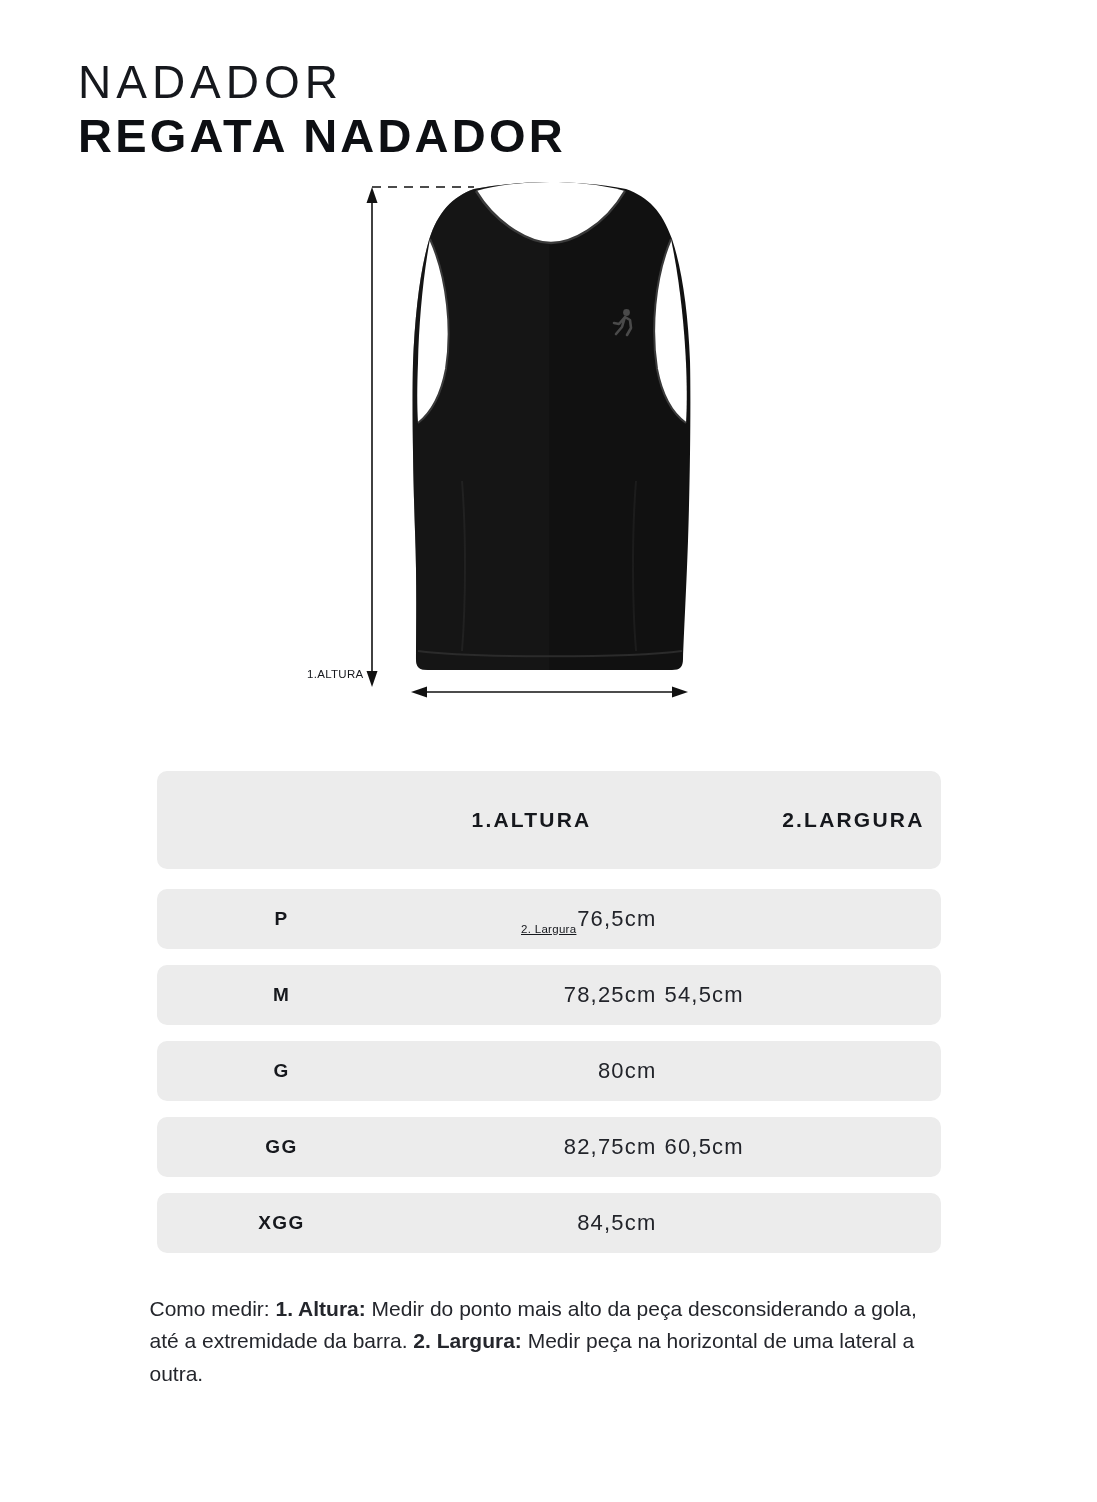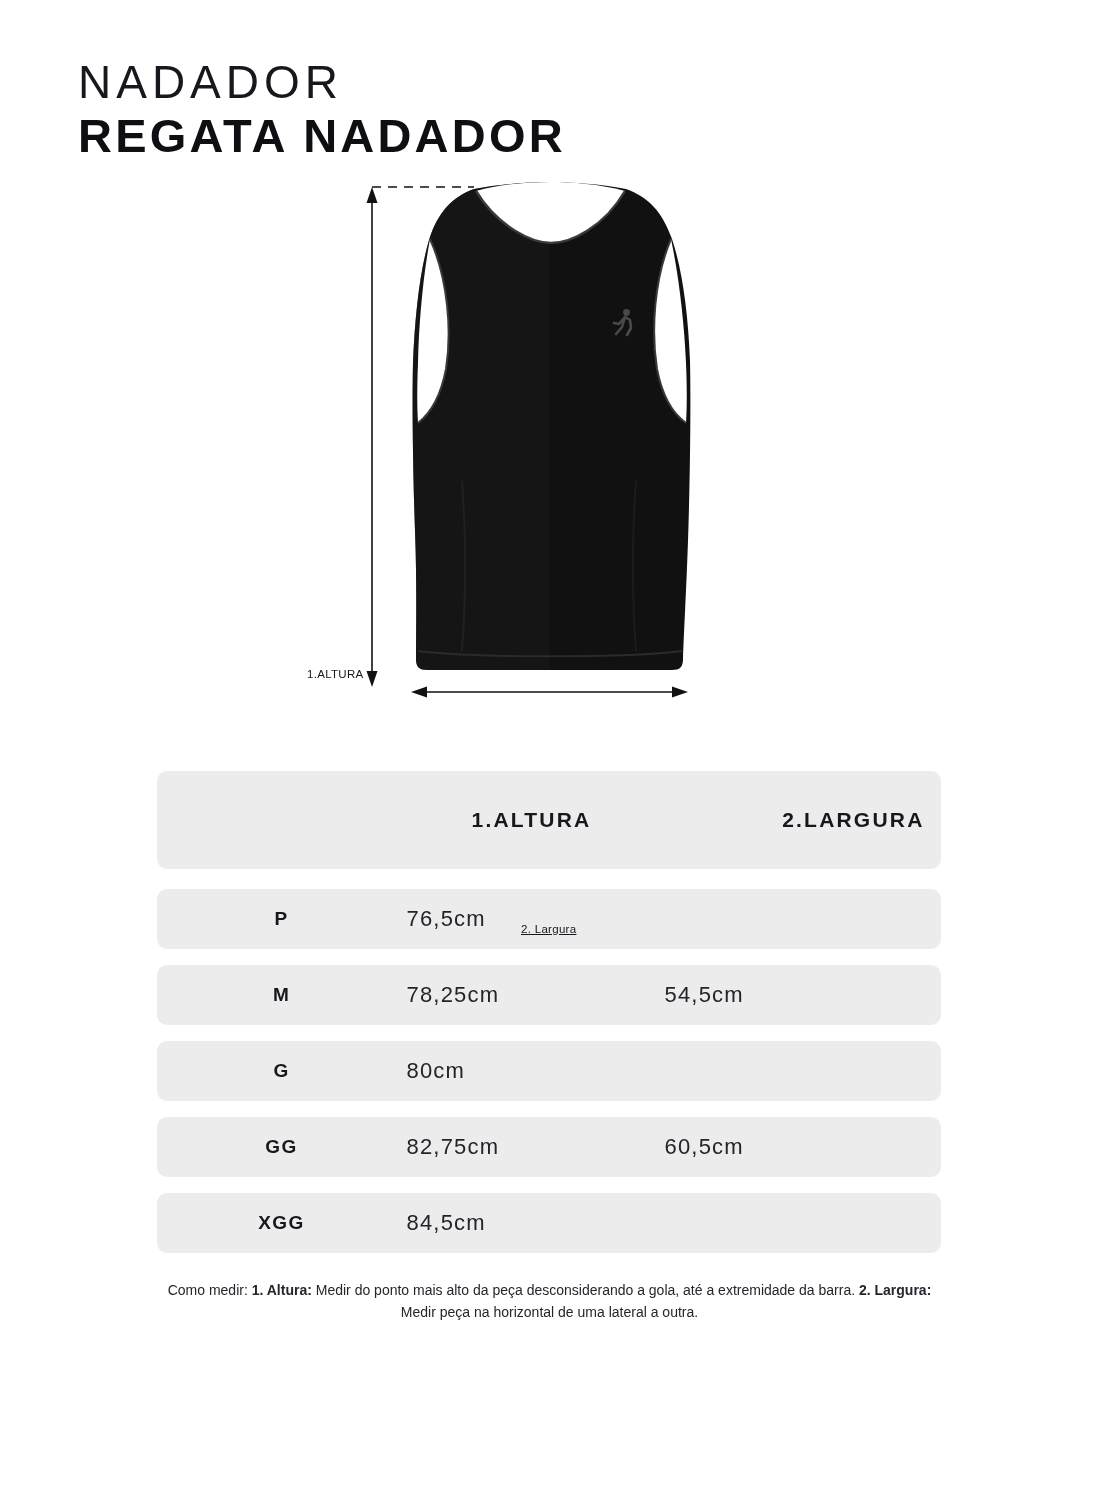--- a/index.html
+++ b/index.html
@@ -87,21 +87,21 @@
   .c-size {
     width: 250px;
     text-align: center;
     font-size: 19px;
     font-weight: 700;
     letter-spacing: 1.4px;
     color: #16181d;
   }
   .c-val {
     width: 250px;
-    text-align: left;
+    text-align: right;
     font-size: 22px;
     font-weight: 400;
     letter-spacing: 1.2px;
     color: #22242a;
   }
   .c-val.second {
     width: 260px;
     text-align: left;
     padding-left: 8px;
   }
@@ -115,26 +115,25 @@
   }
   .h-col.second {
     width: 260px;
     text-align: right;
     padding-left: 8px;
   }
 
   
   .footnote {
     width: 800px;
-    margin: 27px auto 0 auto;
+    margin: 40px auto 0 auto;
     padding-left: 2px;
-    font-size: 14px;
+    font-size: 21px;
     line-height: 1.55;
     color: #24262c;
-    text-align: center;
   }
   .footnote b { font-weight: 700; }
 </style>
 </head>
 <body>
 
 <div class="header">
   <div class="title-line1">NADADOR</div>
   <div class="title-line2">REGATA NADADOR</div>
 </div>

